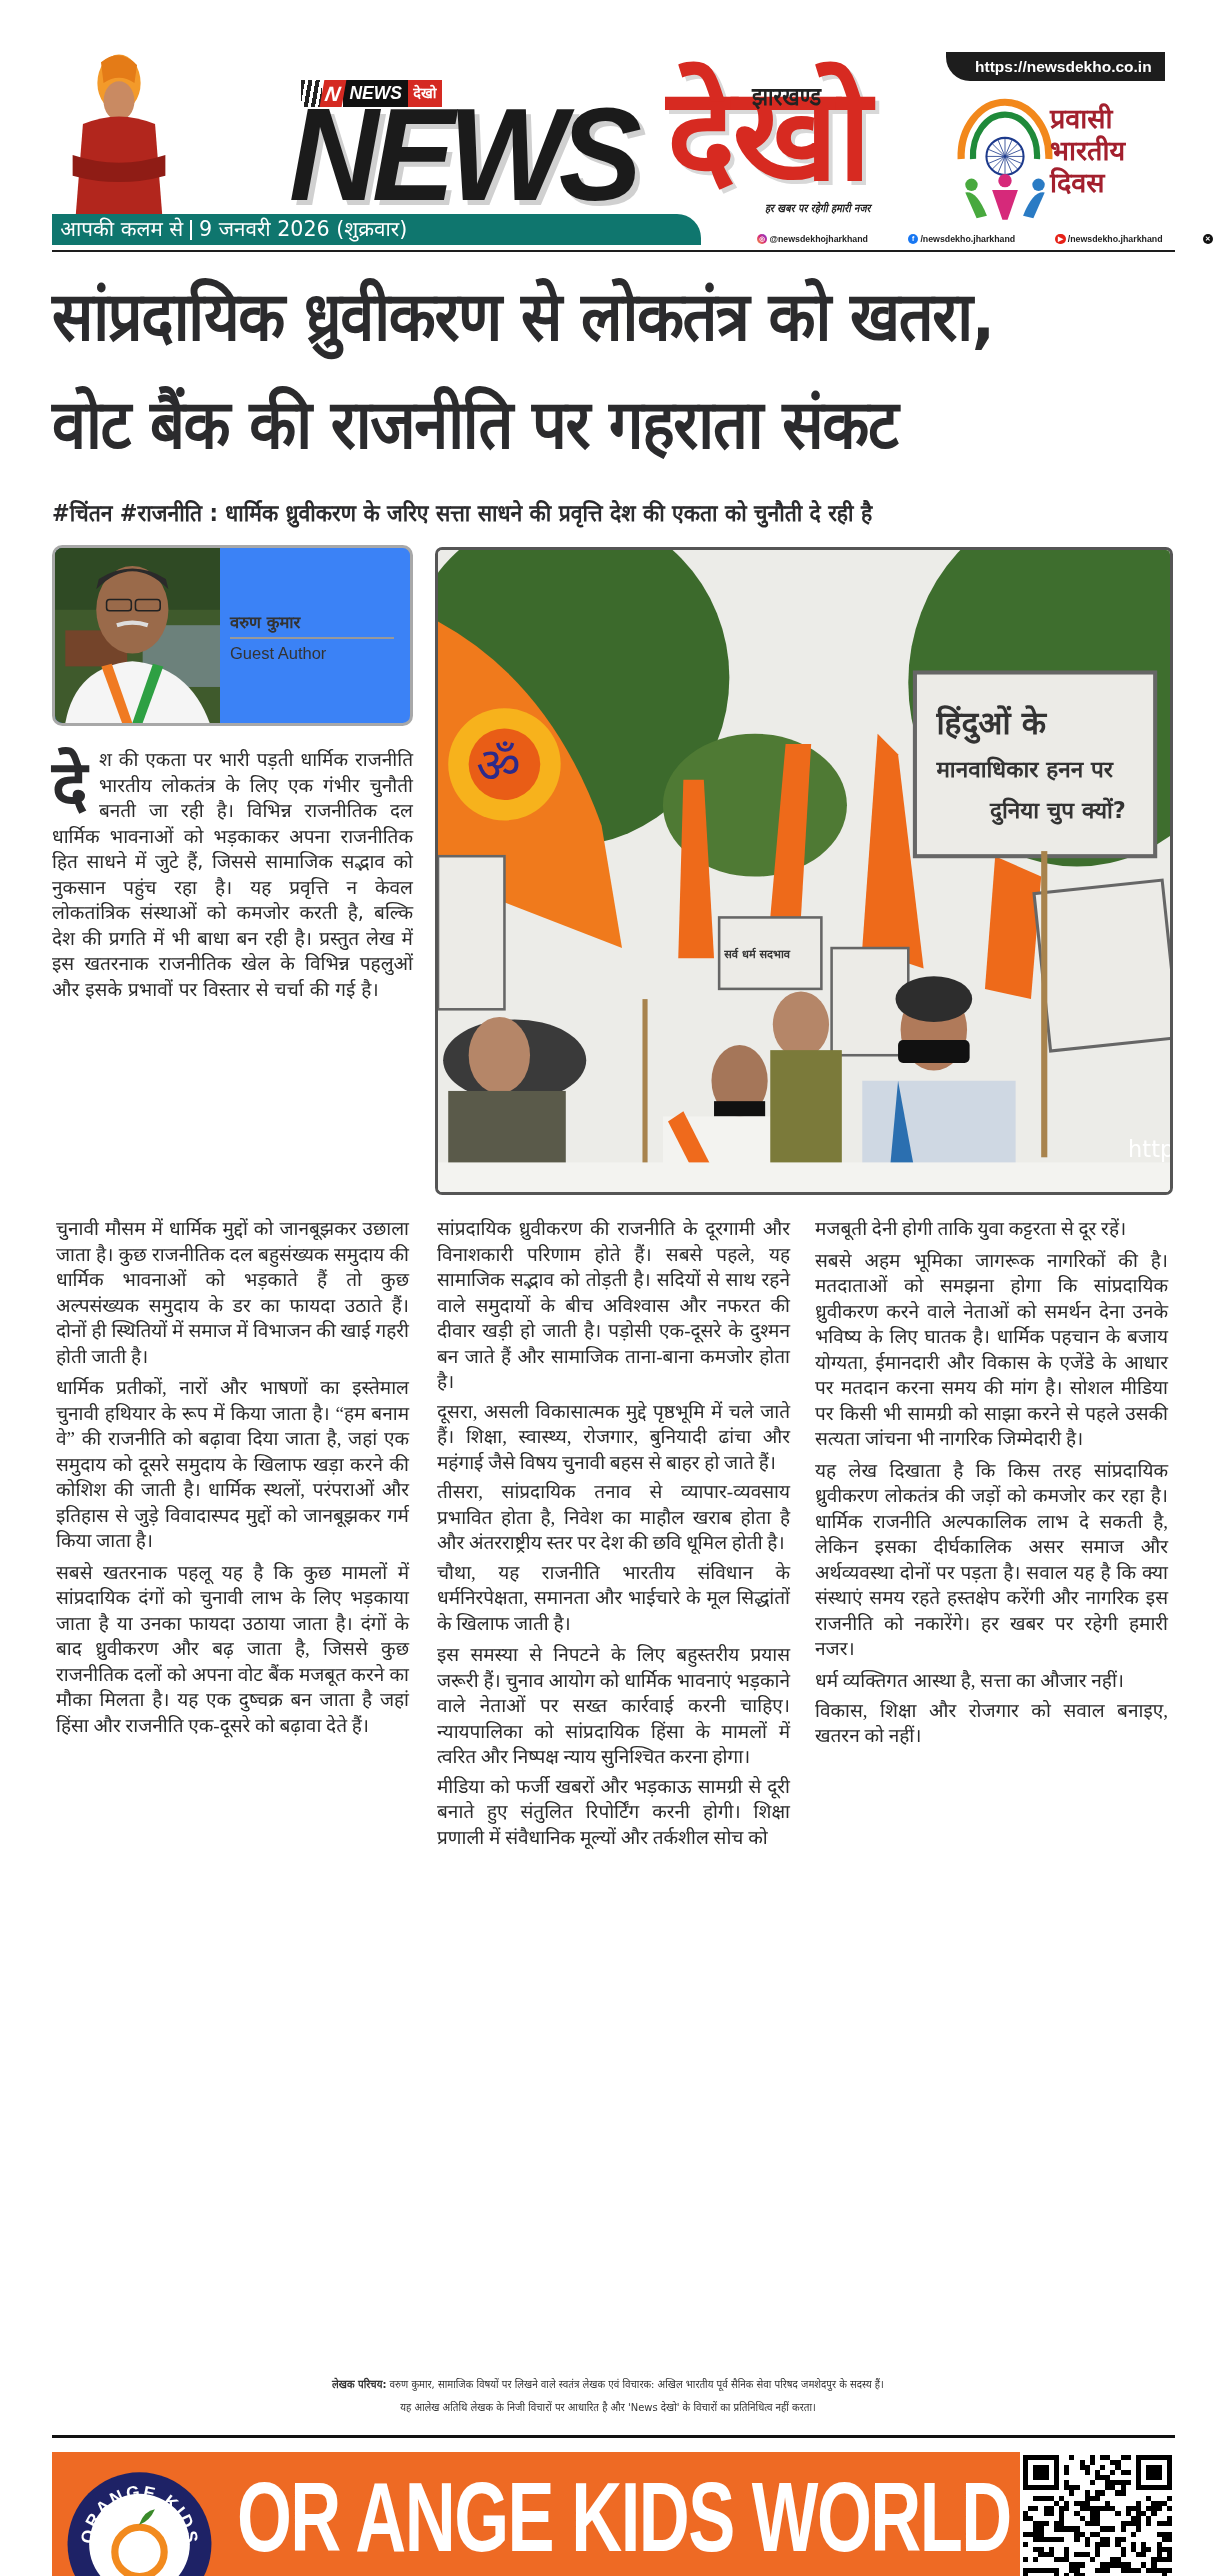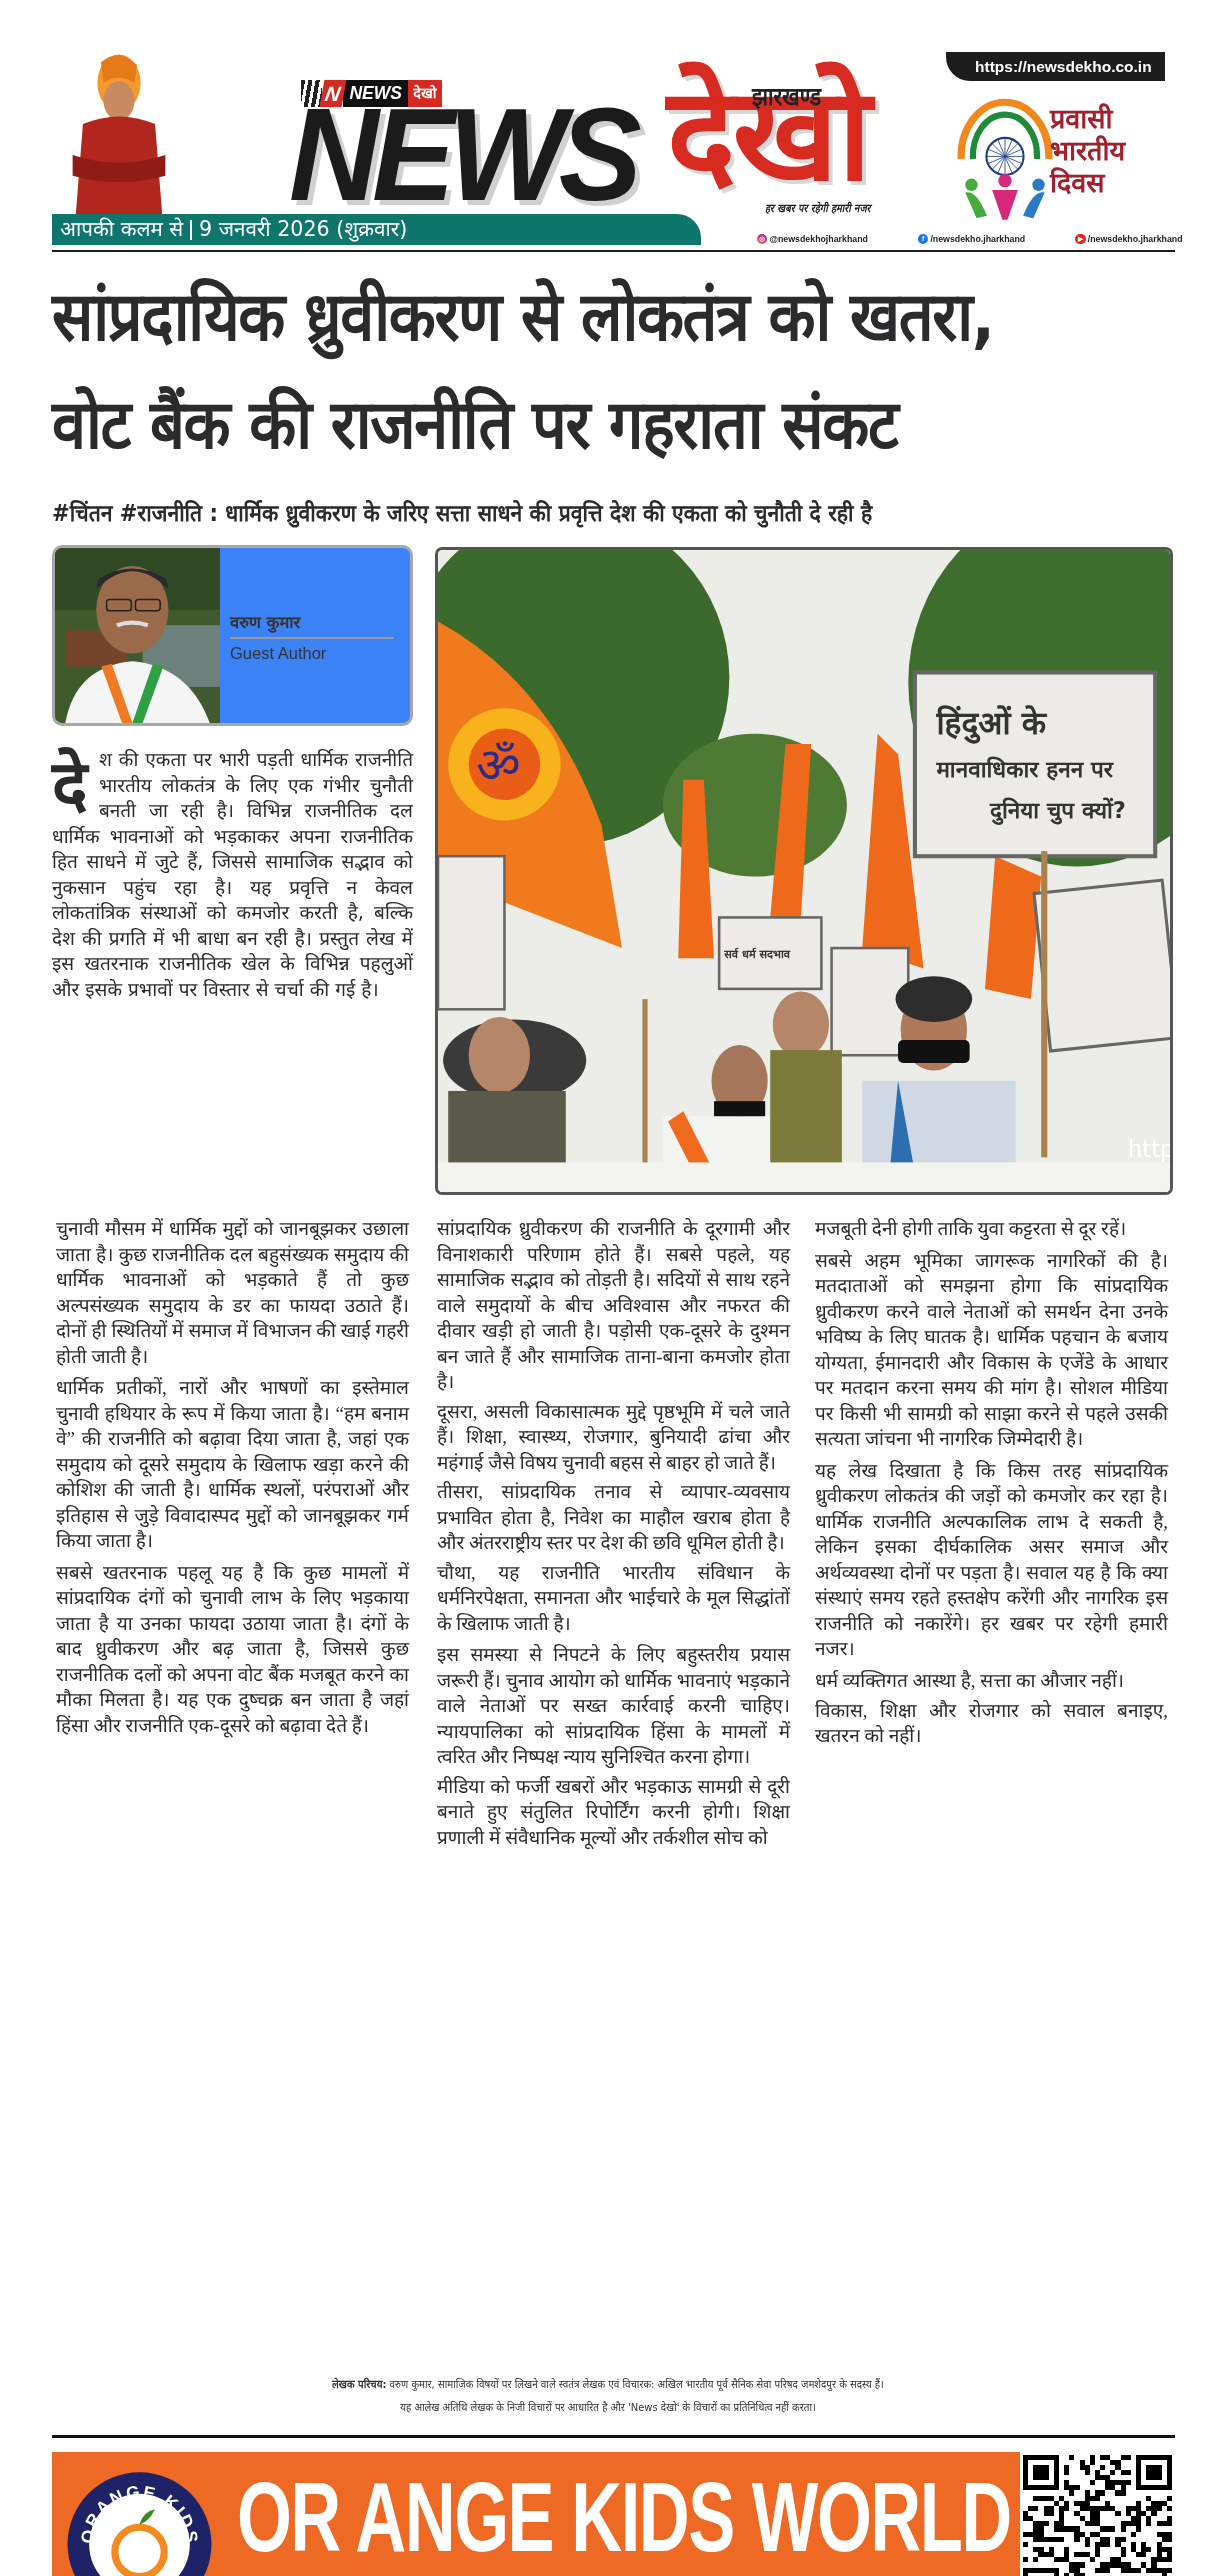--- a/index.html
+++ b/index.html
@@ -17,21 +17,21 @@
   .mini-logo .dk { background: #d52a22; color: #fff; font-weight: bold; font-size: 14.4px; line-height: 27px; padding: 0 5.2px; }
   .big-news { position: absolute; left: 289px; top: 103px; font-family: "Liberation Sans", sans-serif; font-weight: bold; font-style: italic; font-size: 131px; line-height: 103px; color: #1b1b1b; letter-spacing: -7.2px; transform: scaleX(0.95); transform-origin: left; text-shadow: 5.2px 5.2px 0 #d0d0d0; }
   .big-dekho { position: absolute; left: 667px; top: 62px; font-weight: bold; font-size: 129px; line-height: 144px; color: #d72a21; text-shadow: 4.1px 4.1px 0 #d8d8d8; letter-spacing: -3.1px; }
   .jharkhand { position: absolute; left: 752px; top: 78px; font-weight: bold; font-size: 25px; color: #222; transform: scaleX(0.85); transform-origin: left; }
   .tagline { position: absolute; left: 765px; top: 200px; font-size: 11.3px; font-style: italic; font-weight: bold; color: #222; transform: scaleX(0.85); transform-origin: left; }
   .pbd-emblem { position: absolute; left: 956px; top: 97px; width: 98px; height: 124px; }
   .pbd-text { position: absolute; left: 1050px; top: 103px; width: 88px; color: #a3202e; font-weight: bold; font-size: 27px; line-height: 32px; text-align: left; }
   .date-bar { position: absolute; left: 52px; top: 214px; width: 649px; height: 31px; background: #0f766e; border-radius: 0 24px 0 0; color: #fff; font-size: 20.6px; line-height: 31px; padding-left: 8.2px; }
   .date-bar .sep { display: inline-block; width: 1.5px; height: 20.6px; background: #fff; vertical-align: middle; margin: 0 7.2px; }
   .socials { position: absolute; left: 721px; top: 234px; display: flex; align-items: center; gap: 3.1px; font-family: "Liberation Sans", sans-serif; font-weight: bold; font-size: 8.8px; color: #222; }
-  .socials .si { display: inline-flex; align-items: center; gap: 2.1px; margin-right: 11px; padding-left: 36px; }
+  .socials .si { display: inline-flex; align-items: center; gap: 2.1px; margin-right: 1px; padding-left: 36px; }
   .soc-ico { width: 10.3px; height: 10.3px; border-radius: 50%; display: inline-block; color: #fff; font-size: 6.7px; line-height: 10.3px; text-align: center; }
   .mast-rule { position: absolute; left: 52px; top: 250px; width: 1123px; height: 1.5px; background: #1d1d1d; }
 
   
   .headline { position: absolute; left: 52px; top: 263px; width: 1123px; font-weight: bold; font-size: 68px; line-height: 108px; color: #2b2b2d; letter-spacing: -1.5px; transform: scaleX(0.9); transform-origin: left; white-space: nowrap; }
   .subhead { position: absolute; left: 52px; top: 495px; width: 1123px; font-weight: bold; font-size: 23px; line-height: 36px; color: #2b2b2d; white-space: nowrap; transform: scaleX(0.92); transform-origin: left; }
 
   
   .author-box { position: absolute; left: 52px; top: 545px; width: 361px; height: 181px; background: #3b82f6; border: 3.1px solid #a8a8a8; border-radius: 10.3px; overflow: hidden; }
   .author-photo { position: absolute; left: 0; top: 0; width: 165px; height: 175px; }

